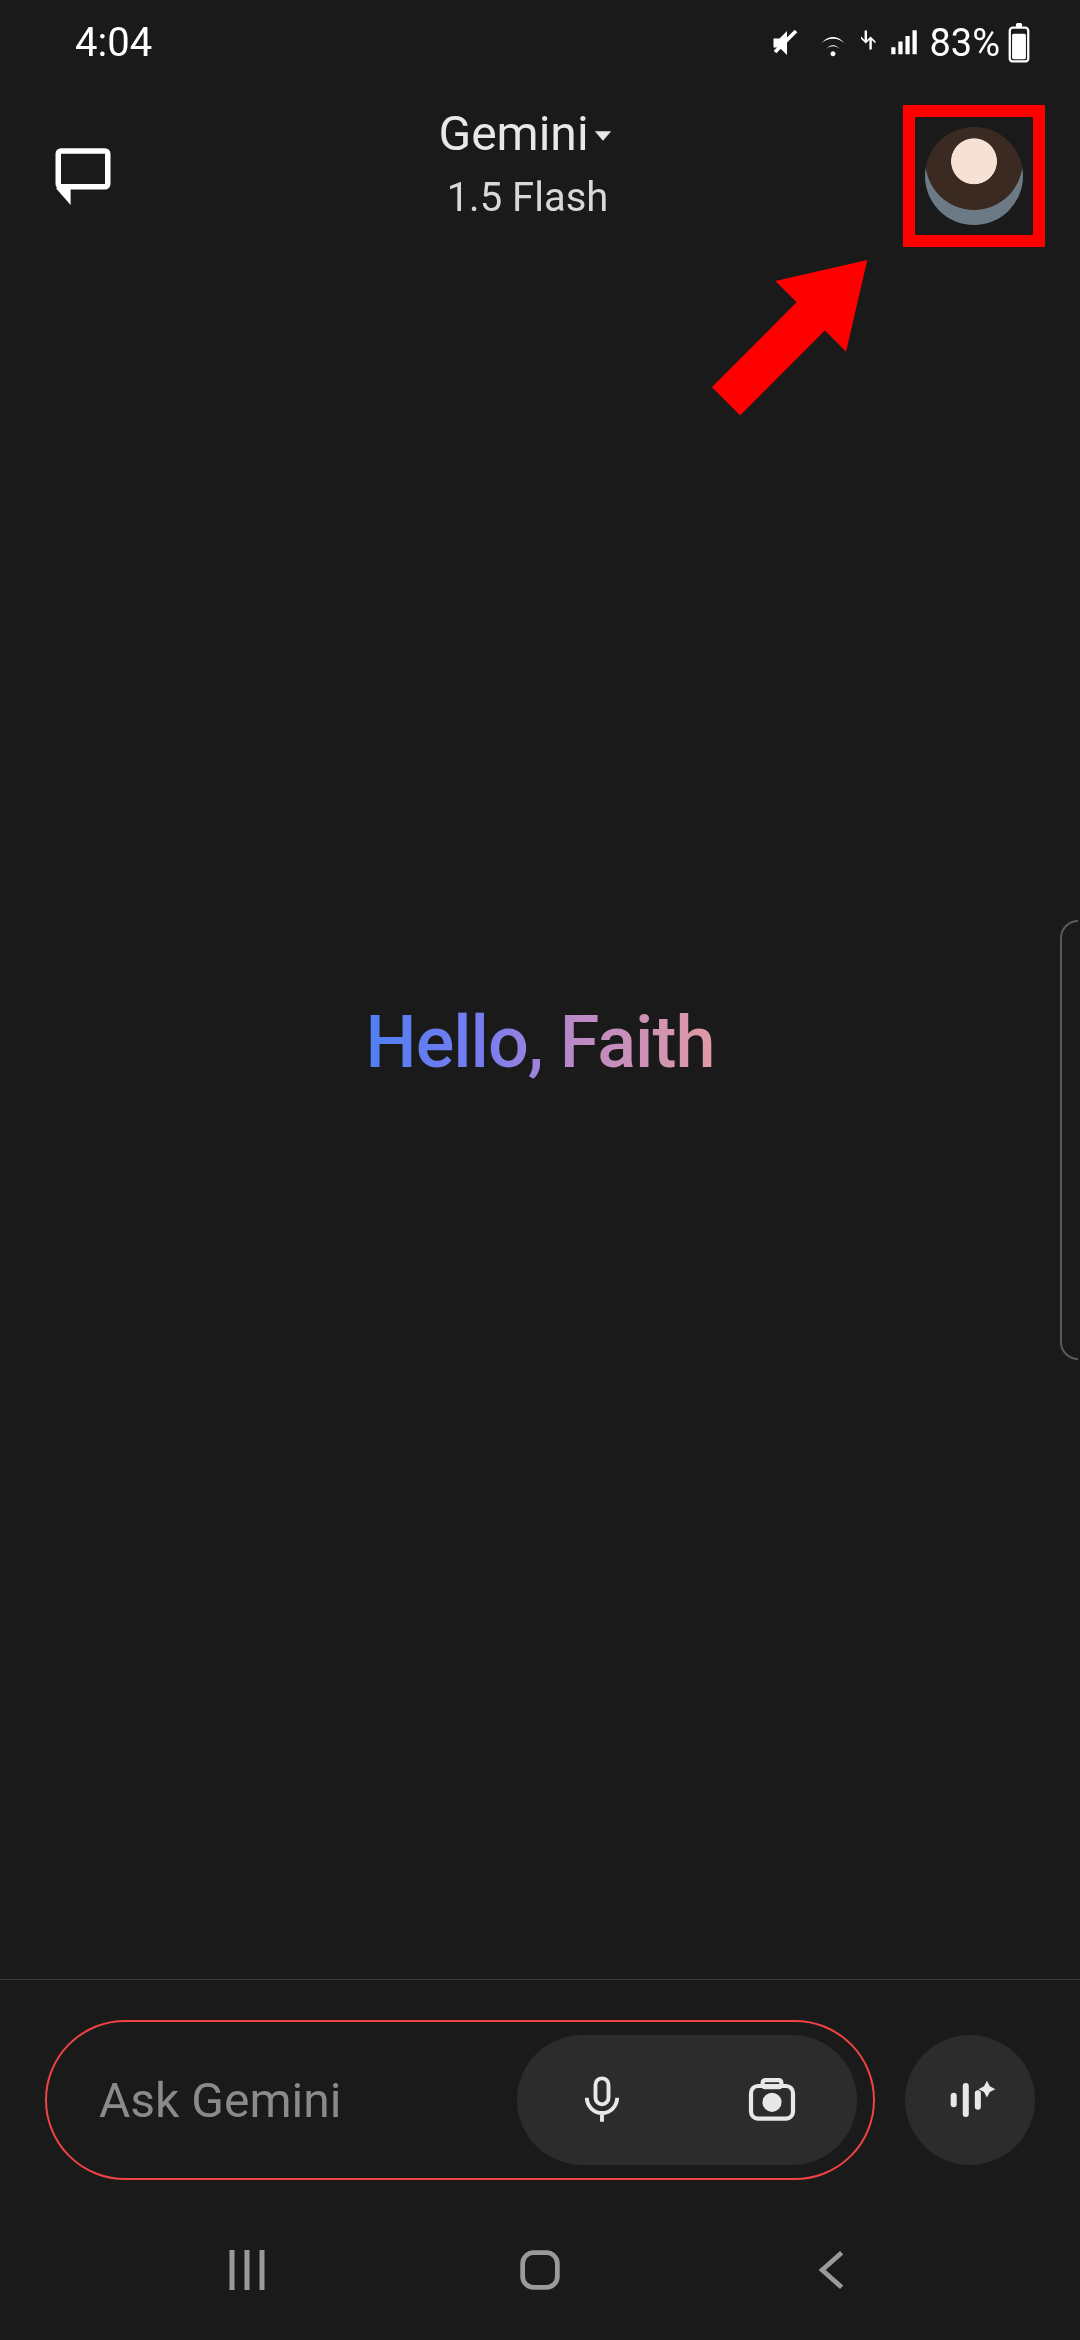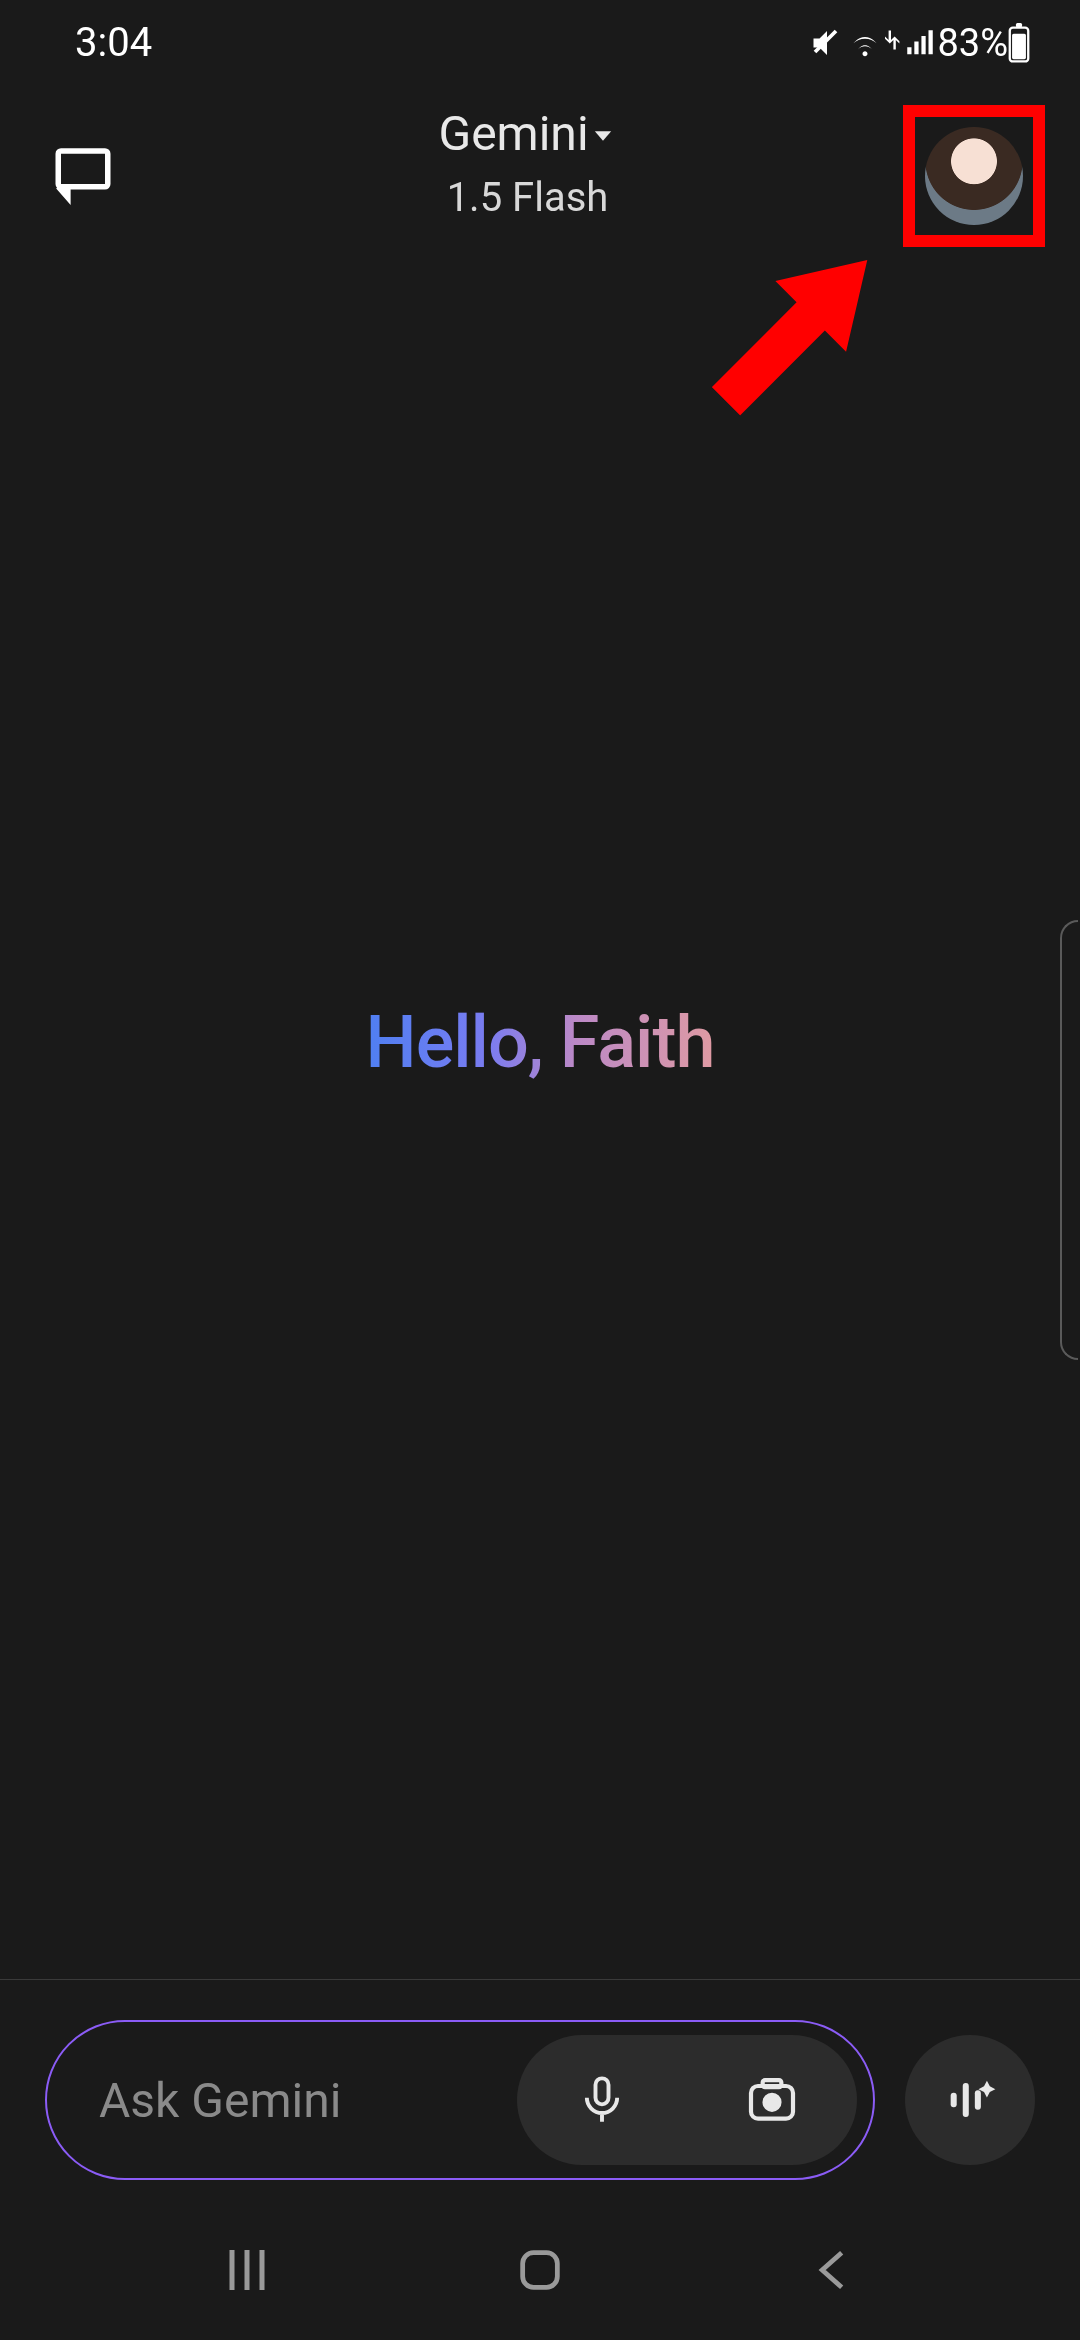--- a/index.html
+++ b/index.html
@@ -15,21 +15,21 @@
 
   
   .status-bar {
     height: 85px;
     display: flex;
     justify-content: space-between;
     align-items: center;
     padding: 0 50px 0 75px;
   }
   .status-time { font-size: 40px; font-weight: 400; color: #fff; }
-  .status-right { display: flex; align-items: center; }
+  .status-right { display: flex; align-items: center; gap: 8px; }
   .status-icon { display: inline-flex; align-items: center; }
   .battery-pct { font-size: 38px; font-weight: 400; }
 
   
   .app-header {
     display: flex;
     justify-content: space-between;
     align-items: flex-start;
     padding: 20px 35px 0 50px;
     height: 180px;
@@ -119,21 +119,21 @@
     padding-top: 40px;
     display: flex;
     align-items: center;
     gap: 30px;
     padding-left: 45px;
     padding-right: 45px;
   }
   .input-pill {
     flex: 1;
     height: 160px;
-    border: 2px solid #8b5cf6;
+    border: 2px solid #ef4444;
     border-radius: 100px;
     display: flex;
     align-items: center;
     padding: 0 16px 0 52px;
     background: #1a1a1a;
   }
   .input-text {
     flex: 1;
     font-size: 48px;
     color: #8a8a8a;
@@ -171,21 +171,21 @@
     justify-content: space-around;
     padding: 0 100px;
   }
   .nav-item { width: 90px; height: 90px; display: flex; align-items: center; justify-content: center; }
 
 </style>
 </head>
 <body>
 
 <div class="status-bar">
-  <div class="status-time">3:04</div>
+  <div class="status-time">4:04</div>
   <div class="status-right">
     <span class="status-icon">
       <svg width="36" height="36" viewBox="0 0 24 24" fill="#fff">
           <path d="M3 9v6h4l5 5V4L7 9H3z"></path>
           <path d="M18 4 4 18" stroke="#fff" stroke-width="2.5"></path>
         </svg>
     </span>
     <span class="status-icon">
       <svg width="40" height="40" viewBox="0 0 24 24" fill="#fff">
           <path d="M12 20c.8 0 1.5-.7 1.5-1.5S12.8 17 12 17s-1.5.7-1.5 1.5S11.2 20 12 20zm-4.2-4.2 1.4-1.4C10 13.6 11 13.3 12 13.3s2 .3 2.8 1.1l1.4 1.4C15 14.6 13.6 14 12 14s-3 .6-4.2 1.8zM5 12.2l1.4-1.4C8 9.2 10 8.4 12 8.4s4 .8 5.6 2.4l1.4 1.4C17.2 10.4 14.7 9.4 12 9.4s-5.2 1-7 2.8z"></path>

